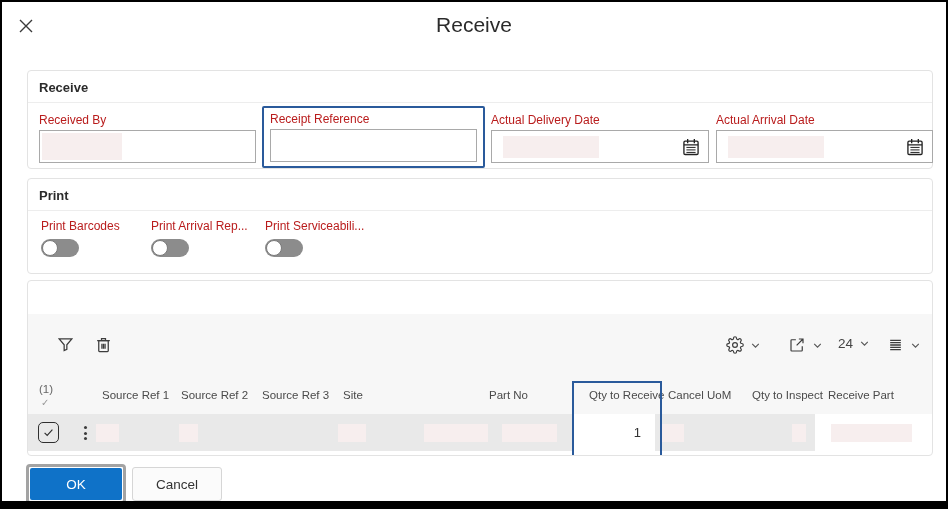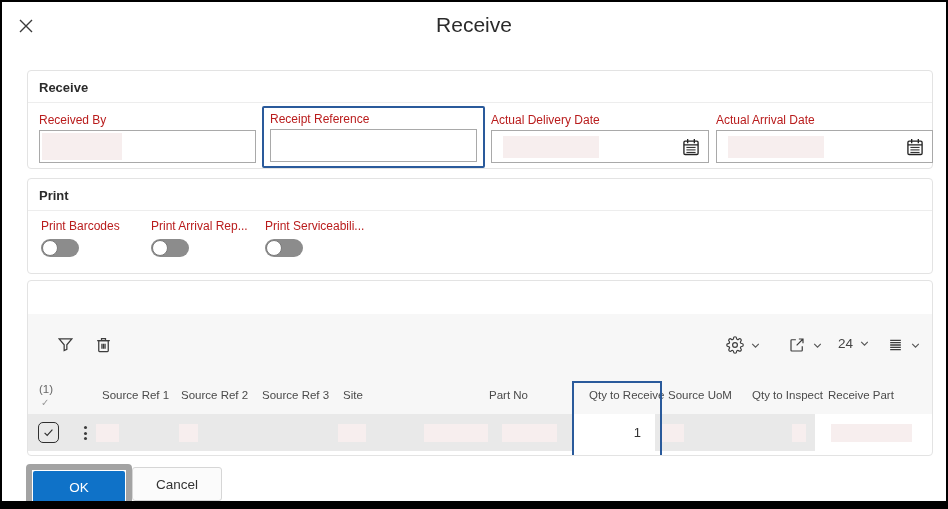--- a/index.html
+++ b/index.html
@@ -59,21 +59,21 @@
   .kebab i{width:3px;height:3px;border-radius:50%;background:#3c3c3c;}
   .r-cell{position:absolute;top:10px;height:18px;}
   .rc1{left:68px;width:23px;} .rc2{left:151px;width:19px;} .rc3{left:310px;width:28px;}
   .rc4{left:396px;width:64px;} .rc5{left:474px;width:55px;}
   .rc6{left:633px;width:23px;} .rc7{left:764px;width:14px;}
   .qty-cell{position:absolute;left:546px;width:81px;top:0;bottom:0;background:#fff;display:flex;align-items:center;justify-content:flex-end;padding-right:14px;box-sizing:border-box;font-size:13px;color:#333;cursor:text;}
   .case-cell{position:absolute;left:787px;right:0;top:0;bottom:0;background:#fff;cursor:text;}
   .case-cell .redact{position:absolute;left:16px;top:10px;height:18px;width:81px;}
   .qty-outline{position:absolute;left:544px;top:100px;width:86px;height:75px;border:2px solid #2a5a9b;pointer-events:none;z-index:5;}
   
-  .ok-wrap{position:absolute;left:24px;top:462px;border:6px solid #a3a3a3;border-radius:4px;padding:1px;background:#fff;}
+  .ok-wrap{position:absolute;left:24px;top:462px;border:3px solid #a3a3a3;border-radius:4px;padding:1px;background:#fff;}
   .ok-btn{display:block;width:92px;height:32px;background:#0f72c8;color:#fff;border:none;border-radius:2px;font-size:13.5px;font-family:"Liberation Sans",sans-serif;cursor:pointer;}
   .cancel-btn{position:absolute;left:130px;top:465px;width:90px;height:34px;background:#fbfbfb;border:1px solid #d6d6d6;border-radius:3px;font-size:13.5px;color:#333;font-family:"Liberation Sans",sans-serif;cursor:pointer;}
   svg{display:block;}
 </style>
 </head>
 <body>
 
 <div class="frame">
 
   <button class="close-btn" aria-label="Close">
@@ -225,21 +225,21 @@
     </button>
 
     <button class="hdr h-sel">(1)</button>
     <span class="h-selcheck">✓</span>
     <button class="hdr h-c1">Source Ref 1</button>
     <button class="hdr h-c2">Source Ref 2</button>
     <button class="hdr h-c3">Source Ref 3</button>
     <button class="hdr h-c4">Site</button>
     <button class="hdr h-c5">Part No</button>
     <button class="hdr h-qty">Qty to Receive</button>
-    <button class="hdr h-uom">Source UoM</button>
+    <button class="hdr h-uom">Cancel UoM</button>
     <button class="hdr h-insp">Qty to Inspect</button>
     <button class="hdr h-case">Receive Part</button>
 
     <div class="row">
       <button class="row-cb" aria-checked="true">
         <span>
           <svg width="13" height="13" viewBox="0 0 20 20" fill="none" stroke="#2f2f2f" stroke-width="1.8">
               <path d="M4 10.5l4 4 8-9"></path>
             </svg>
         </span>

